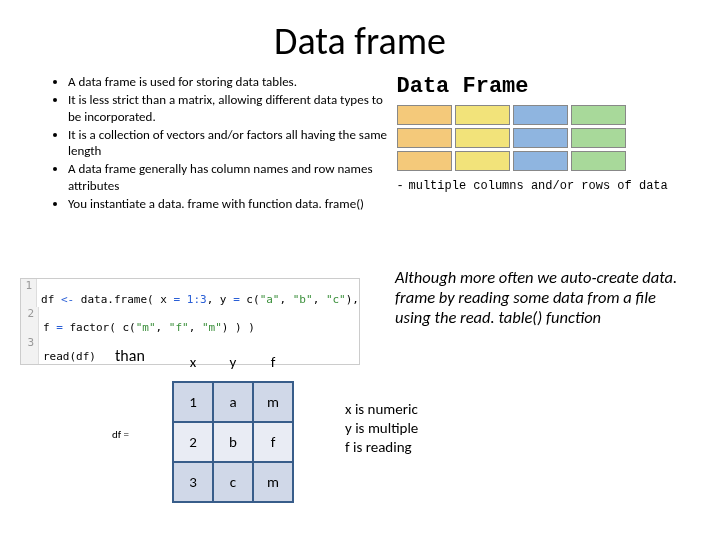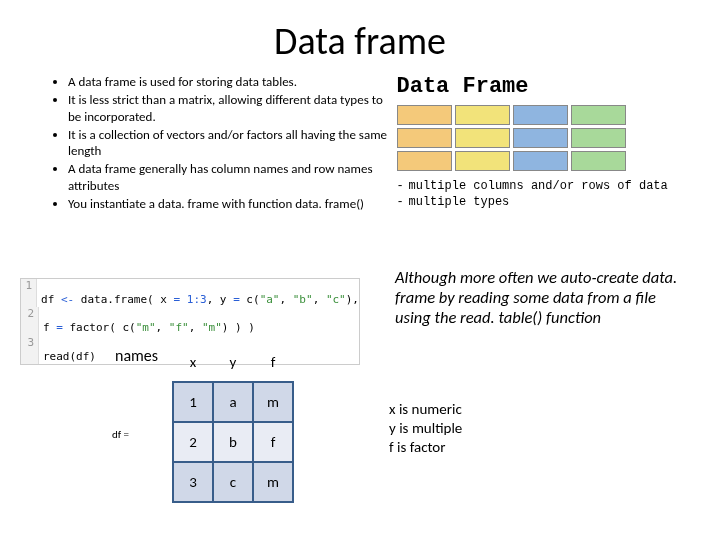--- a/index.html
+++ b/index.html
@@ -125,21 +125,20 @@
     border: 2px solid #385d8a;
     background: #d0d8e8;
   }
   .mini-table .row2 .cell { background: #e9ecf4; }
   .type-notes {
     position: absolute;
     left: 345px;
     top: 400px;
     font-size: 15px;
     line-height: 1.25;
-    margin-left: 44px;
   }
 </style>
 </head>
 <body>
 
 <h1 class="title">Data frame</h1>
 
 <div class="content-row">
   <div class="bullets">
     <ul>
@@ -169,21 +168,20 @@
           <div class="df-cell c-blue"></div>
         </div>
       <div class="df-col">
           <div class="df-cell c-green"></div>
           <div class="df-cell c-green"></div>
           <div class="df-cell c-green"></div>
         </div>
     </div>
     <div class="df-notes">
       <div><span class="dash">-</span><span>multiple columns and/or rows of data</span></div>
-      <div><span class="dash">-</span><span>multiple types</span></div>
     </div>
   </div>
 </div>
 
 <div class="code-box">
   <div class="code-line">
       <div class="code-gutter">1</div>
       <div class="code-text">df <span class="kw-blue">&lt;-</span> data.frame( x <span class="kw-blue">=</span> <span class="kw-blue">1</span><span class="kw-blue">:</span><span class="kw-blue">3</span>, y <span class="kw-blue">=</span> c(<span class="kw-green">"a"</span>, <span class="kw-green">"b"</span>, <span class="kw-green">"c"</span>),</div>
     </div>
   <div class="code-line">
@@ -191,21 +189,21 @@
       <div class="code-text">f <span class="kw-blue">=</span> factor( c(<span class="kw-green">"m"</span>, <span class="kw-green">"f"</span>, <span class="kw-green">"m"</span>) ) )</div>
     </div>
   <div class="code-line">
       <div class="code-gutter">3</div>
       <div class="code-text">read(df)</div>
     </div>
 </div>
 
 <div class="paragraph">Although more often we auto-create data. frame by reading some data from a file using the read. table() function</div>
 
-<div class="names-label">names</div>
+<div class="names-label">than</div>
 <div class="df-equals">df =</div>
 
 <table class="mini-table">
   <tbody>
       <tr>
     <td class="hdr">x</td>
     <td class="hdr">y</td>
     <td class="hdr">f</td>
   </tr>
   <tr>
@@ -222,14 +220,14 @@
     <td class="cell">3</td>
     <td class="cell">c</td>
     <td class="cell">m</td>
   </tr>
 </tbody>
   </table>
 
 <div class="type-notes">
   <div>x is numeric</div>
   <div>y is multiple</div>
-  <div>f is factor</div>
+  <div>f is reading</div>
 </div>
 
 </body></html>

